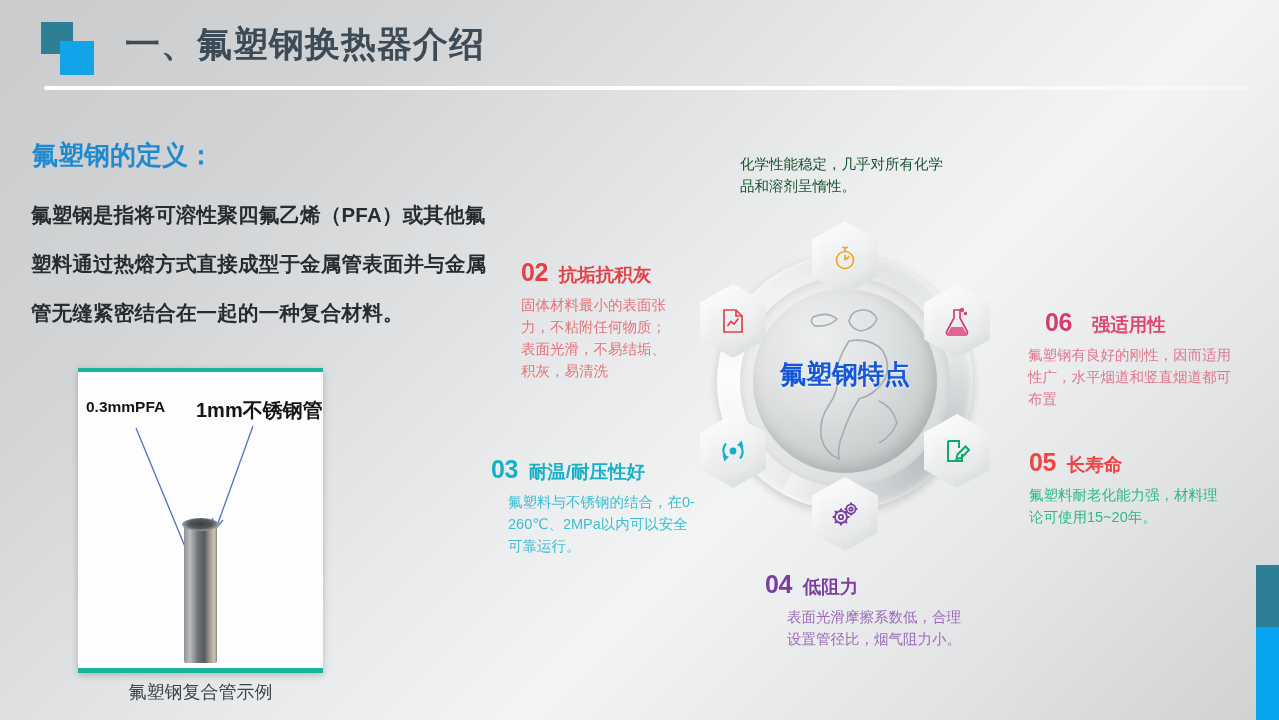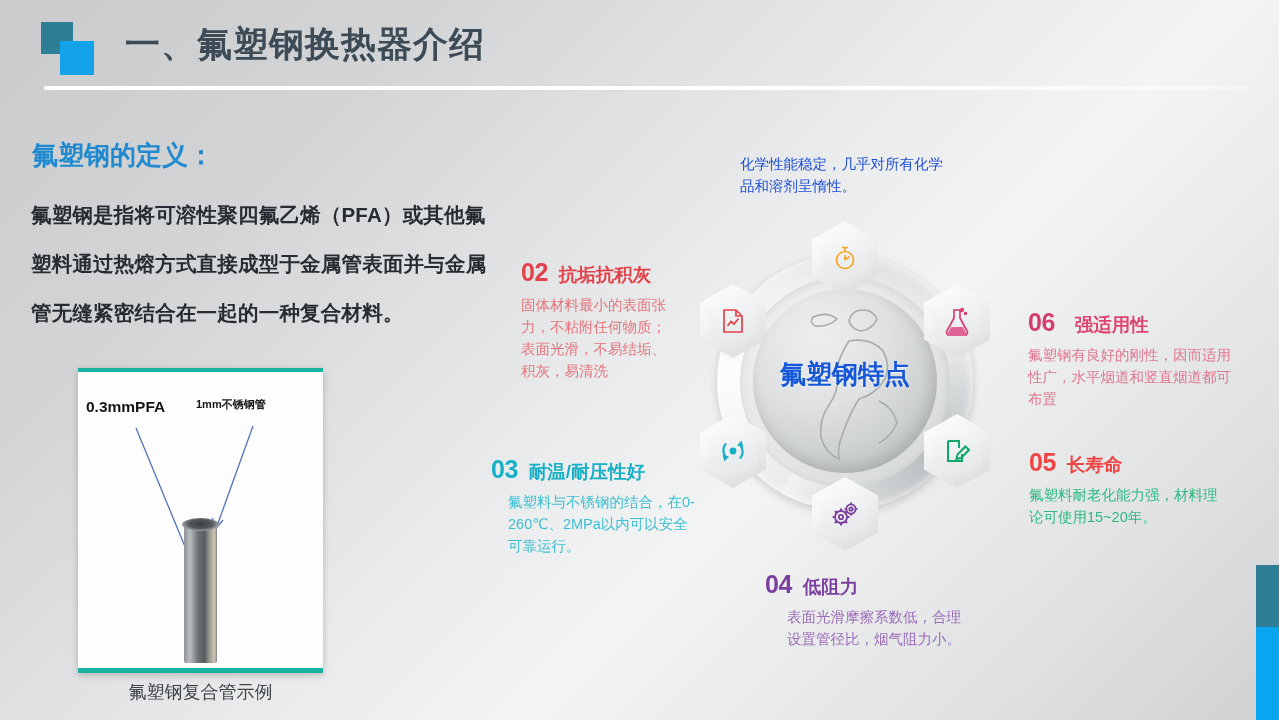--- a/index.html
+++ b/index.html
@@ -38,21 +38,21 @@
   }
 
   
   .photo{
     position:absolute;left:78px;top:368px;width:245px;height:305px;
     background:#fdfdfd;box-shadow:0 2px 7px rgba(0,0,0,.22);
   }
   .photo .top-rule{position:absolute;left:0;top:0;width:100%;height:4px;background:#1ab0a0;}
   .photo .bot-rule{position:absolute;left:0;bottom:0;width:100%;height:5px;background:#1ab0a0;}
   .lbl-pfa{position:absolute;left:8px;top:30px;font-size:15.5px;font-weight:bold;color:#151515;white-space:nowrap;}
-  .lbl-steel{position:absolute;left:118px;top:29px;font-size:11px;font-weight:bold;color:#151515;white-space:nowrap;}
+  .lbl-steel{position:absolute;left:118px;top:29px;font-size:20px;font-weight:bold;color:#151515;white-space:nowrap;}
   .tube{
     position:absolute;left:106px;top:155px;width:33px;height:140px;
     background:linear-gradient(to right,#8e9296 0%,#b9bdc0 18%,#6f7478 42%,#565b5f 62%,#a8a296 80%,#cdc6b4 93%,#7e7f7e 100%);
     border-radius:3px 3px 2px 2px;
   }
   .tube-top{
     position:absolute;left:104px;top:150px;width:37px;height:13px;
     background:radial-gradient(ellipse at 50% 45%,#3b3f42 0%,#54585b 45%,#9aa0a4 70%,#c5c9cc 100%);
     border-radius:50%;
   }
@@ -110,40 +110,40 @@
 
   
   .feat{position:absolute;}
   .feat .hd{display:flex;align-items:baseline;white-space:nowrap;}
   .feat .num{font-size:25px;font-weight:bold;letter-spacing:-.5px;}
   .feat .ttl{font-size:18.5px;font-weight:bold;margin-left:11px;}
   .feat .bd{margin-top:7px;font-size:14.5px;line-height:22px;}
 
   .f1{left:740px;top:146px;width:215px;}
   .f1 .num,.f1 .ttl{color:#f5a623;}
-  .f1 .bd{color:#1d4ed8;}
+  .f1 .bd{color:#14532d;}
 
   .f2{left:521px;top:258px;width:152px;}
   .f2 .num,.f2 .ttl{color:#e2414a;}
   .f2 .bd{color:#e4757c;}
 
   .f3{left:491px;top:455px;width:210px;}
   .f3 .num,.f3 .ttl{color:#16b0c6;}
   .f3 .bd{color:#3cbfd2;padding-left:17px;}
 
   .f4{left:765px;top:570px;width:200px;}
   .f4 .num,.f4 .ttl{color:#7b3fa0;}
   .f4 .bd{color:#9b6cb8;padding-left:22px;}
 
   .f5{left:1029px;top:448px;width:200px;}
   .f5 .num,.f5 .ttl{color:#ef4444;text-align:center;}
   .f5 .bd{color:#2cba81;}
 
   .f6{left:1028px;top:308px;width:215px;}
-  .f6 .num{color:#d63b6e;}
+  .f6 .num{color:#d63b6e;margin-left:17px;}
   .f6 .ttl{color:#e0456f;margin-left:20px;}
   .f6 .bd{color:#e0788f;}
 
   
   .acc{position:absolute;right:0;width:23px;}
   .acc.t{top:565px;height:62px;background:#2e7e96;}
   .acc.b{top:627px;height:93px;background:#09a5f0;}
 </style>
 </head>
 <body>

